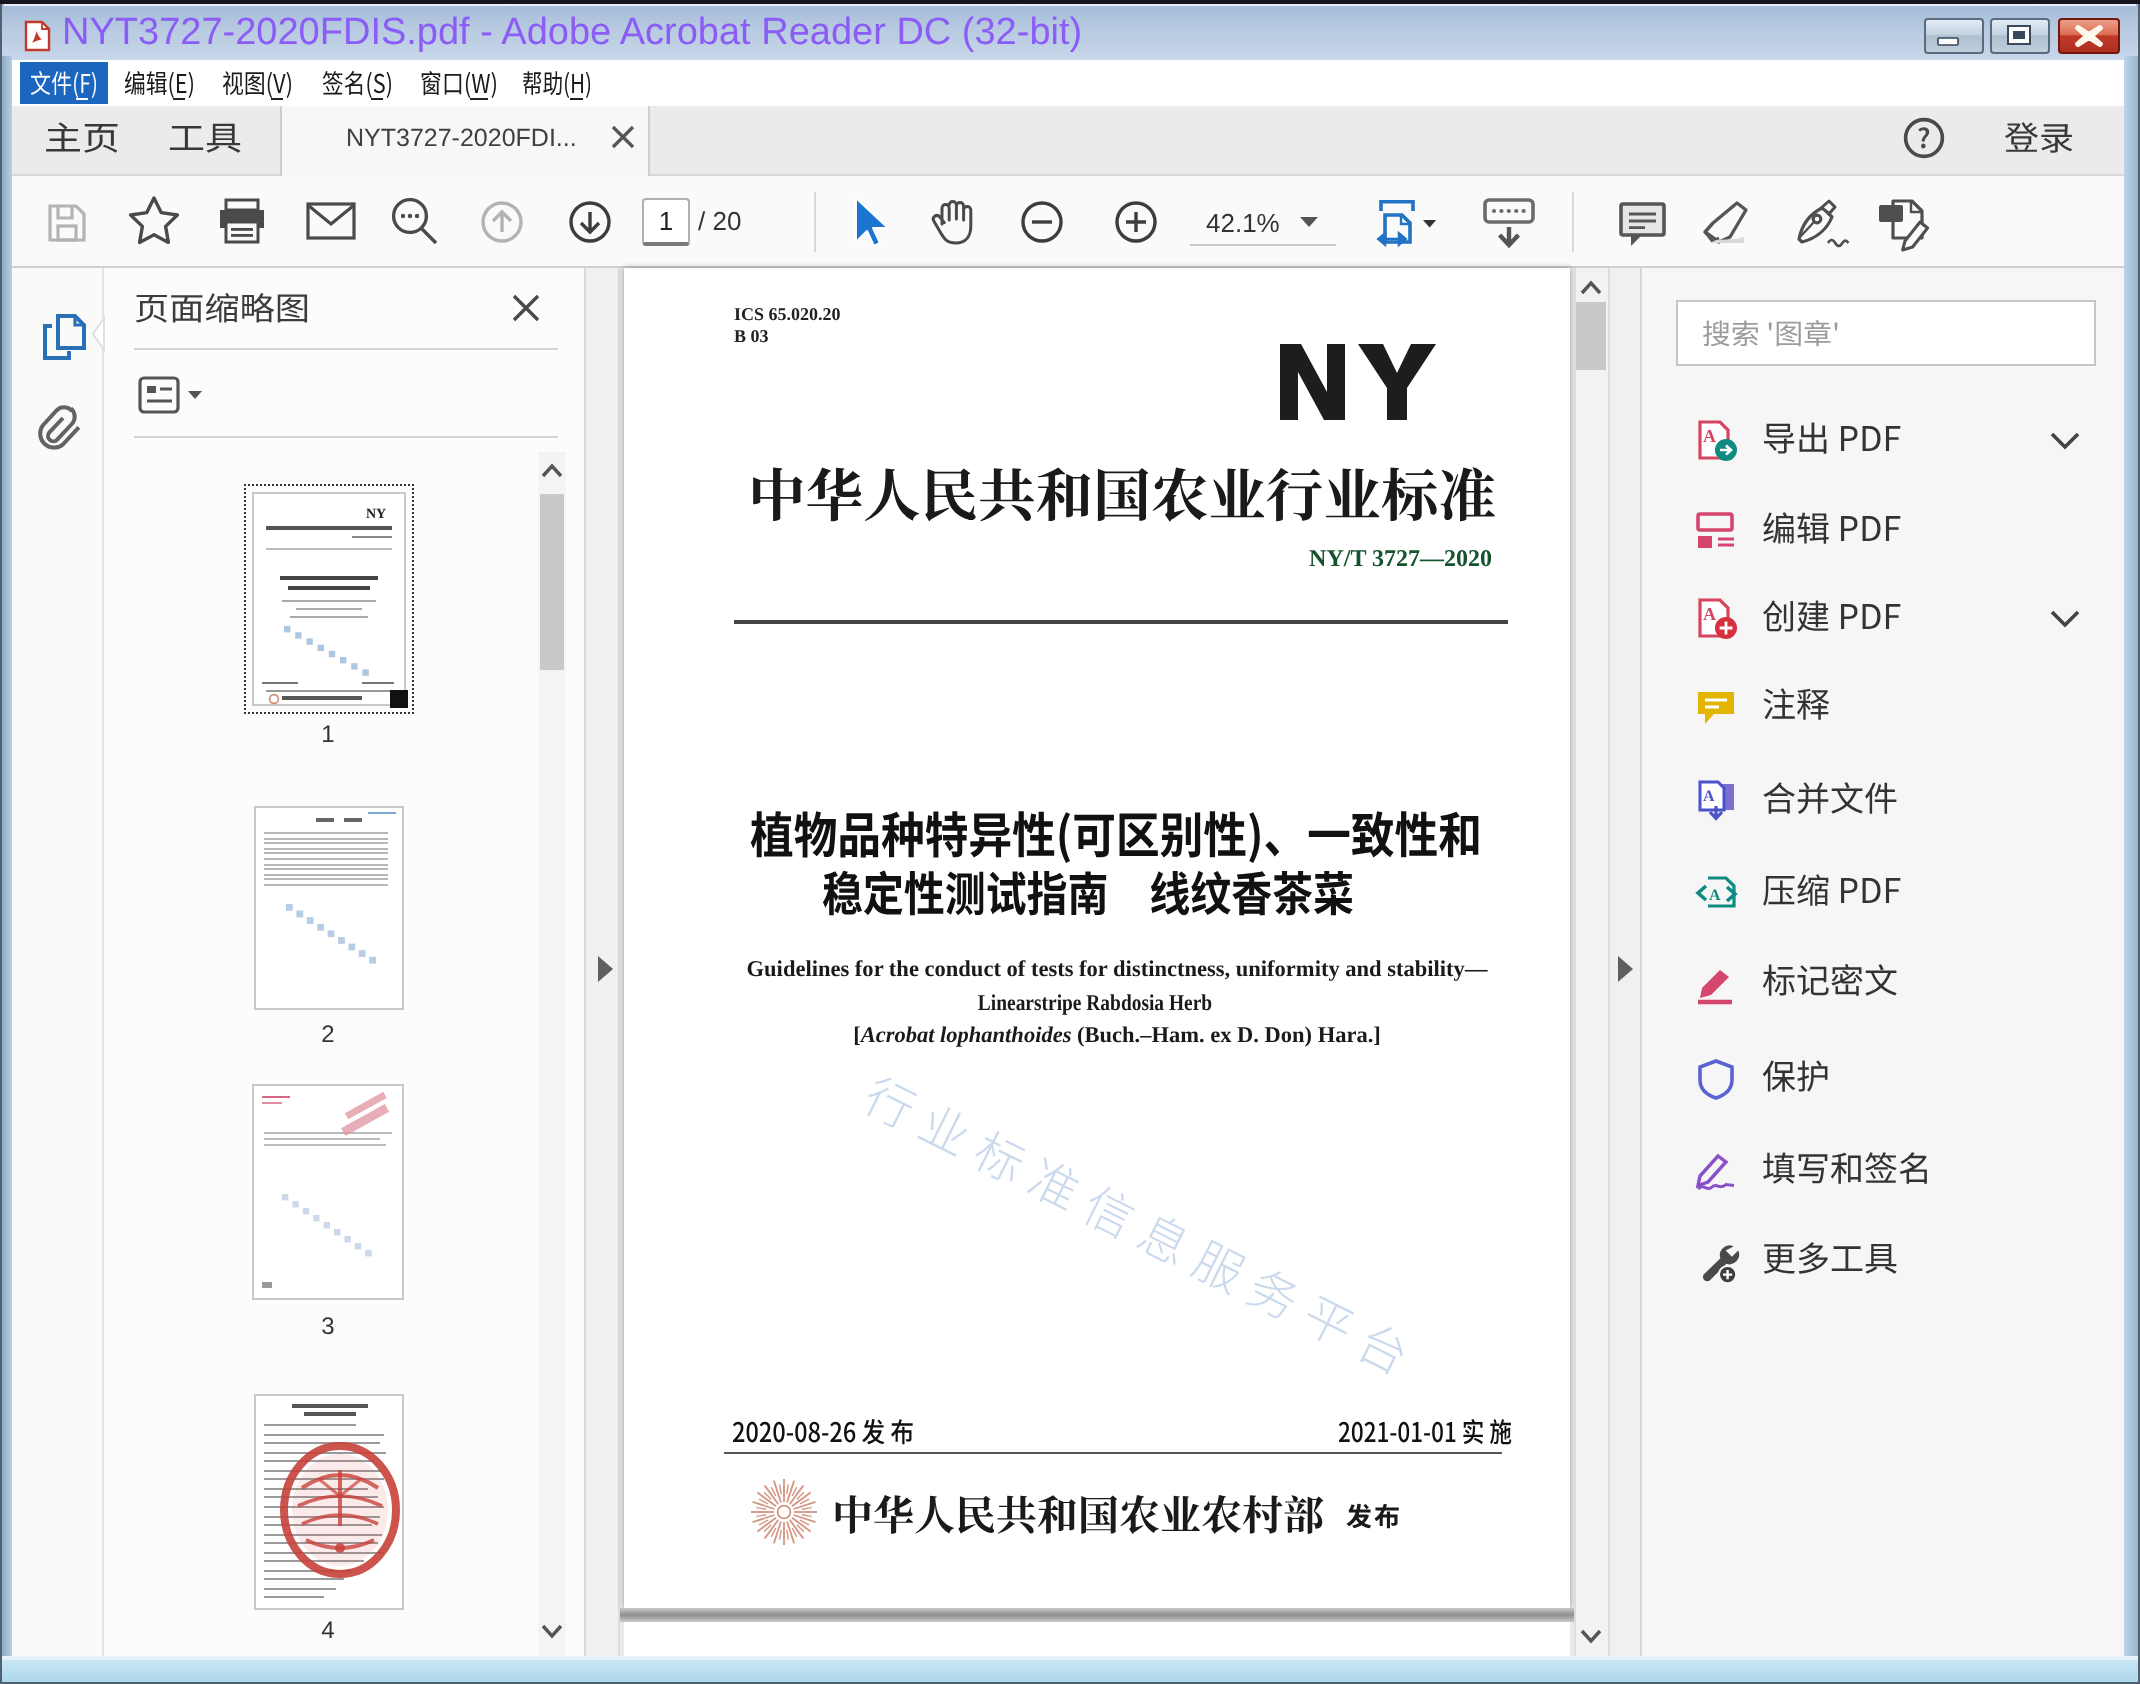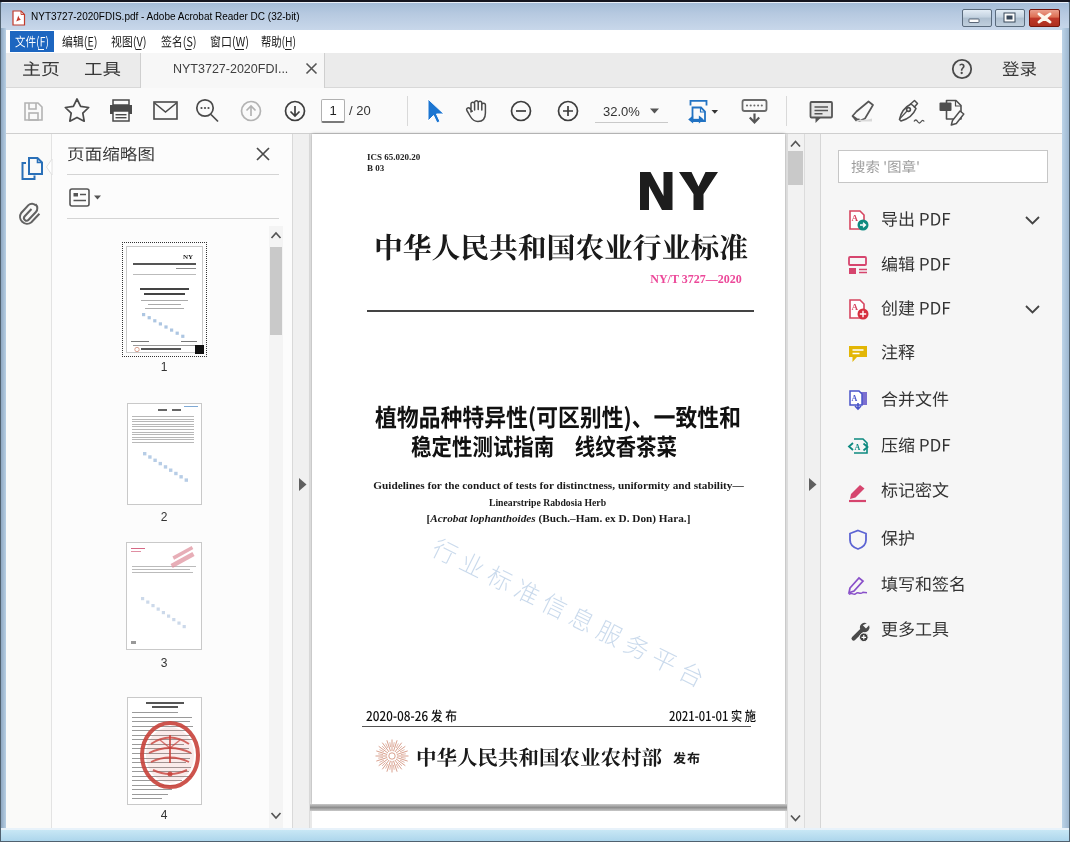--- a/index.html
+++ b/index.html
@@ -8,53 +8,53 @@
 <div style="position:absolute;left:0;top:0;width:1070px;height:30px;background:linear-gradient(#9fb9d6,#b6c9e0 45%,#c8d7ea);"></div>
 <div style="position:absolute;left:0;top:0;width:1070px;height:2px;background:#14151f;"></div>
 <div style="position:absolute;left:2px;top:2px;width:1066px;height:1px;background:#e9eff8;"></div>
 <div style="position:absolute;left:0;top:2px;width:1px;height:840px;background:#50616f;"></div>
 <div style="position:absolute;left:1px;top:28px;width:5px;height:803px;background:linear-gradient(90deg,#8fa8c2,#b7cfe4);"></div>
 <div style="position:absolute;left:1069px;top:2px;width:1px;height:840px;background:#50616f;"></div>
 <div style="position:absolute;left:1062px;top:28px;width:7px;height:803px;background:linear-gradient(90deg,#bdd4e8,#9cb6cf);"></div>
 <div style="position:absolute;left:1px;top:828px;width:1068px;height:2px;background:#e8f2fa;"></div>
 <div style="position:absolute;left:1px;top:830px;width:1068px;height:11px;background:linear-gradient(#c8e7f5,#add6ec);"></div>
 <div style="position:absolute;left:0;top:841px;width:1070px;height:1px;background:#50616f;"></div>
-<div style="position:absolute;left:31px;top:8px;height:18px;line-height:18px;font-family:'Liberation Sans',sans-serif;font-size:10px;color:#000000;white-space:nowrap;">NYT3727-2020FDIS.pdf - Adobe Acrobat Reader DC (32-bit)</div>
+<div style="position:absolute;left:31px;top:8px;height:18px;line-height:18px;font-family:'Liberation Sans',sans-serif;font-size:19px;color:#8b5cf6;white-space:nowrap;">NYT3727-2020FDIS.pdf - Adobe Acrobat Reader DC (32-bit)</div>
 <div style="position:absolute;left:962px;top:9px;width:30px;height:18px;border:1px solid #5a6b7d;border-radius:2px;background:linear-gradient(#e3ecf5,#c3d2e0 45%,#aebfd0 50%,#c0cfdd);box-sizing:border-box;"></div>
 <div style="position:absolute;left:995px;top:9px;width:30px;height:18px;border:1px solid #5a6b7d;border-radius:2px;background:linear-gradient(#e3ecf5,#c3d2e0 45%,#aebfd0 50%,#c0cfdd);box-sizing:border-box;"></div>
 <div style="position:absolute;left:1029px;top:9px;width:31px;height:18px;border:1px solid #74150c;border-radius:2px;background:linear-gradient(#eb9f8c,#dd6e52 45%,#c0392a 50%,#ad2f1e);box-sizing:border-box;"></div>
 <div style="position:absolute;left:6px;top:30px;width:1056px;height:23px;background:#fff;"></div>
 <div style="position:absolute;left:10px;top:31px;width:44px;height:21px;background:#1d66c0;"></div>
 <div style="position:absolute;left:6px;top:53px;width:1056px;height:35px;background:#ebebeb;border-bottom:1px solid #d8d8d8;box-sizing:border-box;"></div>
 <div style="position:absolute;left:140px;top:53px;width:185px;height:35px;background:#f7f7f7;border-left:1px solid #cfcfcf;border-right:1px solid #cfcfcf;box-sizing:border-box;"></div>
 <div style="position:absolute;left:173px;top:62px;width:120px;height:15px;line-height:15px;font-family:'Liberation Sans',sans-serif;font-size:12.5px;color:#404040;">NYT3727-2020FDI...</div>
 <div style="position:absolute;left:6px;top:88px;width:1056px;height:46px;background:#fafafa;border-bottom:1px solid #cfcfcf;box-sizing:border-box;"></div>
 <div style="position:absolute;left:321px;top:99px;width:24px;height:24px;border:1px solid #b0b0b0;border-bottom:2px solid #7a7a7a;border-radius:2px;background:#fff;box-sizing:border-box;text-align:center;line-height:21px;font-family:'Liberation Sans',sans-serif;font-size:13px;color:#222;">1</div>
 <div style="position:absolute;left:349px;top:103px;width:40px;height:16px;line-height:16px;font-family:'Liberation Sans',sans-serif;font-size:13px;color:#333;">/ 20</div>
 <div style="position:absolute;left:407px;top:96px;width:1px;height:30px;background:#d9d9d9;"></div>
-<div style="position:absolute;left:603px;top:104px;width:48px;height:15px;line-height:15px;font-family:'Liberation Sans',sans-serif;font-size:13px;color:#333;">32.0%</div>
+<div style="position:absolute;left:603px;top:104px;width:48px;height:15px;line-height:15px;font-family:'Liberation Sans',sans-serif;font-size:13px;color:#333;">42.1%</div>
 <div style="position:absolute;left:595px;top:122px;width:73px;height:1px;background:#c9c9c9;"></div>
 <div style="position:absolute;left:786px;top:96px;width:1px;height:30px;background:#d9d9d9;"></div>
 <div style="position:absolute;left:6px;top:134px;width:46px;height:694px;background:#fafaf9;border-right:1px solid #e3e3e3;box-sizing:border-box;"></div>
 <div style="position:absolute;left:52px;top:134px;width:241px;height:694px;background:#fcfcfc;border-right:1px solid #d9d9d9;box-sizing:border-box;"></div>
 <div style="position:absolute;left:67px;top:174px;width:212px;height:1px;background:#d4d4d4;"></div>
 <div style="position:absolute;left:67px;top:218px;width:212px;height:1px;background:#d4d4d4;"></div>
 <div style="position:absolute;left:269px;top:226px;width:14px;height:602px;background:#f4f4f4;"></div>
 <div style="position:absolute;left:270px;top:247px;width:12px;height:88px;background:#c9c9c9;"></div>
 <div style="position:absolute;left:293px;top:134px;width:17px;height:694px;background:#f0f0f0;border-right:1px solid #dcdcdc;box-sizing:border-box;"></div>
 <div style="position:absolute;left:804px;top:134px;width:17px;height:694px;background:#f0f0f0;border-left:1px solid #dcdcdc;border-right:1px solid #d6d6d6;box-sizing:border-box;"></div>
 <div style="position:absolute;left:310px;top:134px;width:477px;height:694px;background:#e9e9e9;"></div>
 <div style="position:absolute;left:312px;top:134px;width:473px;height:670px;background:#fff;box-shadow:0 0 3px rgba(0,0,0,0.35);"></div>
 <div style="position:absolute;left:310px;top:804px;width:477px;height:7px;background:linear-gradient(#c9c9c9,#8f8f8f 50%,#c9c9c9);"></div>
 <div style="position:absolute;left:312px;top:811px;width:473px;height:17px;background:#fff;"></div>
 <div style="position:absolute;left:787px;top:134px;width:17px;height:694px;background:#f2f2f2;border-left:1px solid #ddd;box-sizing:border-box;"></div>
 <div style="position:absolute;left:788px;top:151px;width:15px;height:34px;background:#c9c9c9;"></div>
 <div style="position:absolute;left:367px;top:153px;width:70px;height:9px;line-height:9px;font-family:'Liberation Serif',serif;font-weight:bold;font-size:9px;color:#222;">ICS 65.020.20</div>
 <div style="position:absolute;left:367px;top:164px;width:40px;height:9px;line-height:9px;font-family:'Liberation Serif',serif;font-weight:bold;font-size:9px;color:#222;">B 03</div>
-<div style="position:absolute;left:646px;top:272px;width:100px;text-align:center;height:14px;line-height:14px;font-family:'Liberation Serif',serif;font-weight:bold;font-size:12px;color:#ec4899;white-space:nowrap;">NY/T 3727—2020</div>
+<div style="position:absolute;left:646px;top:272px;width:100px;text-align:right;height:14px;line-height:14px;font-family:'Liberation Serif',serif;font-weight:bold;font-size:12px;color:#14532d;white-space:nowrap;">NY/T 3727—2020</div>
 <div style="position:absolute;left:367px;top:310px;width:387px;height:1.5px;background:#444;"></div>
 <div style="position:absolute;left:322px;top:477.5px;width:473px;font-size:11.27px;line-height:14px;text-align:center;font-family:'Liberation Serif',serif;font-weight:bold;color:#1a1a1a;white-space:nowrap;">Guidelines for the conduct of tests for distinctness, uniformity and stability—</div>
 <div style="position:absolute;left:311px;top:494.5px;width:473px;font-size:11.3px;line-height:14px;transform:scaleX(0.86);text-align:center;font-family:'Liberation Serif',serif;font-weight:bold;color:#1a1a1a;white-space:nowrap;">Linearstripe Rabdosia Herb</div>
 <div style="position:absolute;left:322px;top:510.5px;width:473px;font-size:11.25px;line-height:14px;text-align:center;font-family:'Liberation Serif',serif;font-weight:bold;color:#1a1a1a;white-space:nowrap;">[<i>Acrobat lophanthoides</i> (Buch.–Ham. ex D. Don) Hara.]</div>
 <div style="position:absolute;left:362px;top:726px;width:389px;height:1.1px;background:#555;"></div>
 <div style="position:absolute;left:122px;top:242px;width:85px;height:115px;border:1px dotted #333;box-sizing:border-box;"></div>
 <div style="position:absolute;left:126px;top:246px;width:77px;height:107px;background:#fff;border:1px solid #c9c9c9;box-sizing:border-box;"></div>
 <div style="position:absolute;left:133px;top:263px;width:63px;height:1.6px;background:#555;"></div>
 <div style="position:absolute;left:176px;top:268px;width:20px;height:1px;background:#888;"></div>
 <div style="position:absolute;left:133px;top:274px;width:63px;height:0.8px;background:#bbb;"></div>

